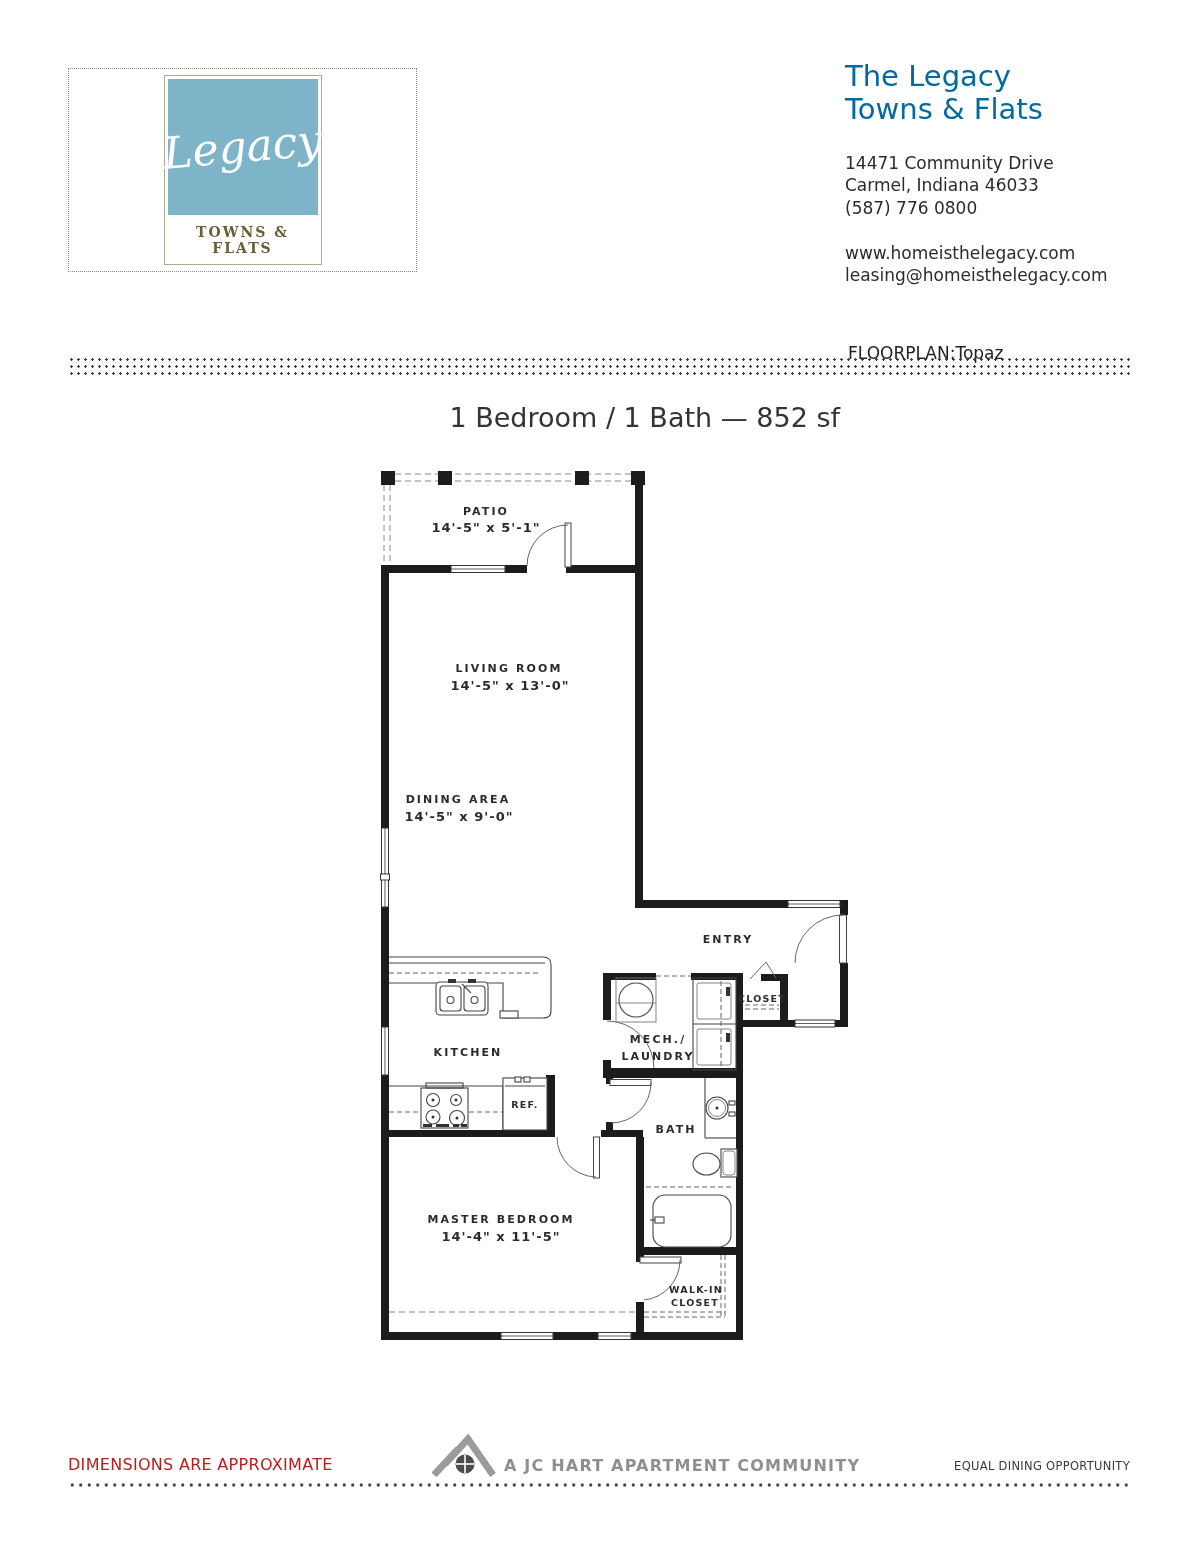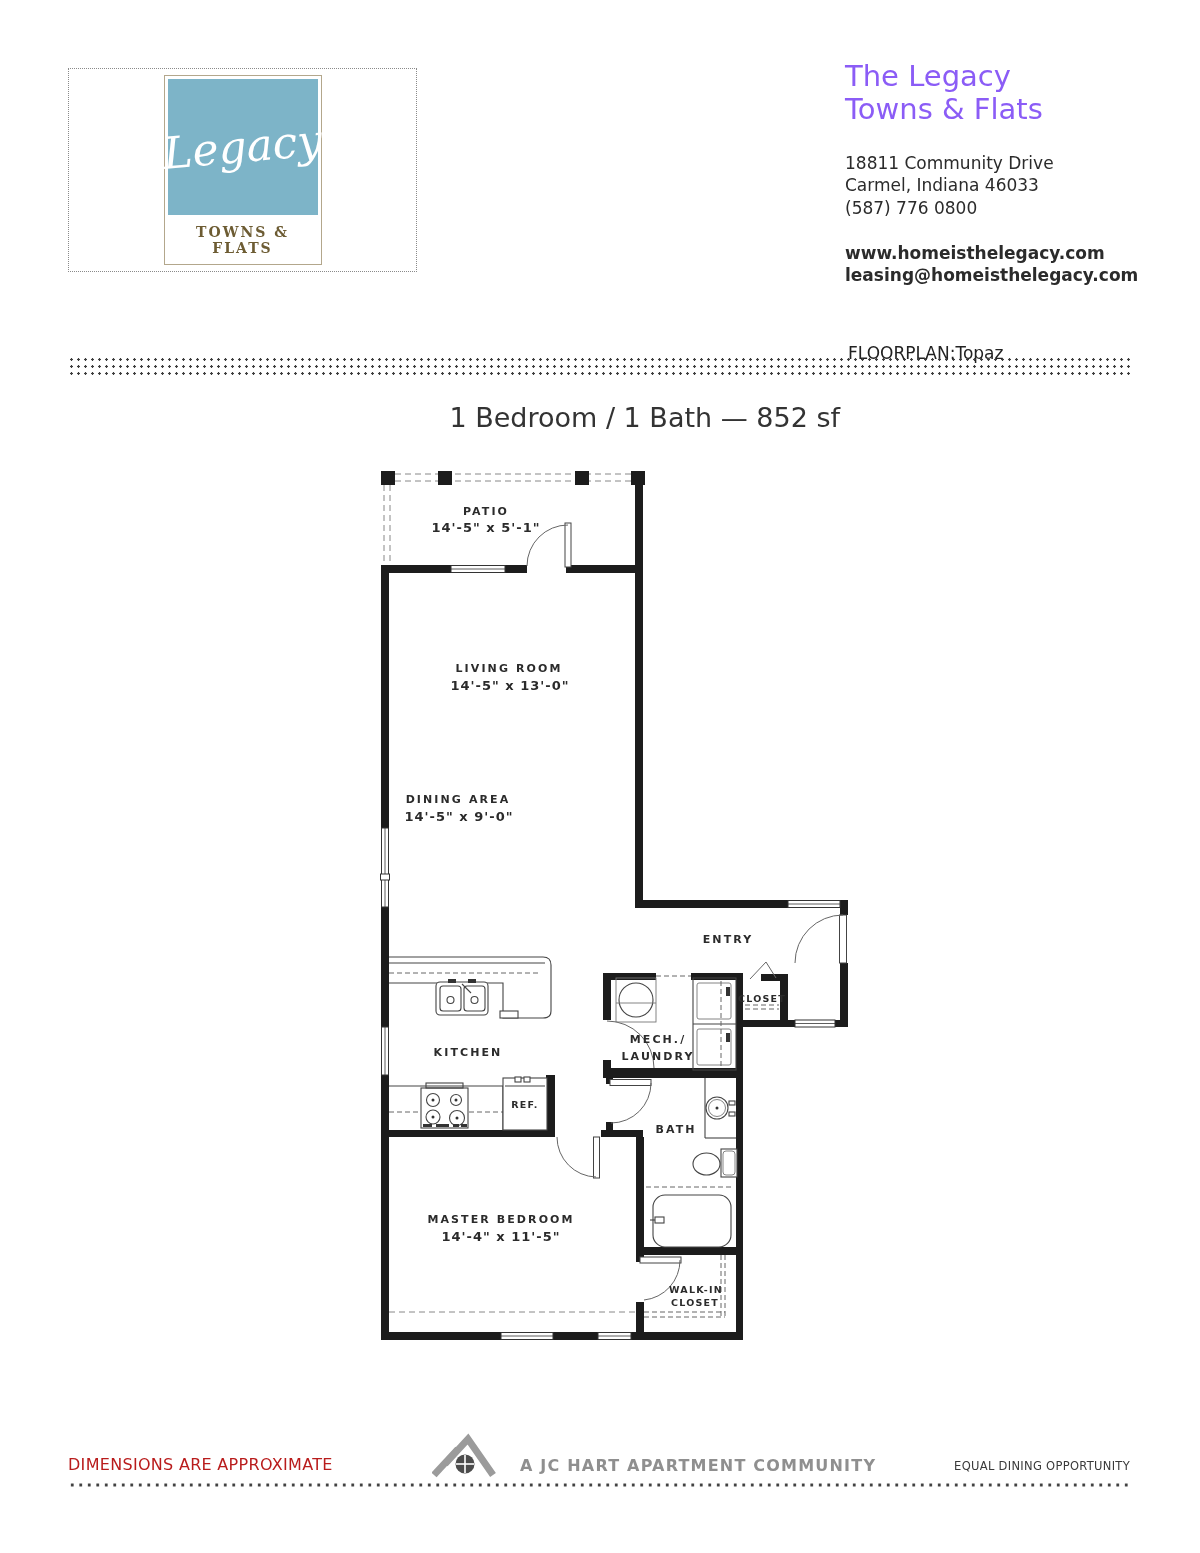--- a/index.html
+++ b/index.html
@@ -10,23 +10,23 @@
   .logo-box{position:absolute;left:68px;top:68px;width:347px;height:202px;
             border:1px dotted #8a8a8a;display:flex;align-items:center;justify-content:center;}
   .logo{border:1px solid #b3a78c;padding:3px;background:#fff;width:150px;}
   .logo-blue{height:136px;background:#7db4c8;display:flex;align-items:center;justify-content:center;}
   .logo-script{font-family:"DejaVu Serif","Liberation Serif",serif;font-style:italic;
                font-size:44px;color:#ffffff;transform:rotate(-5deg);line-height:1;}
   .logo-sub{text-align:center;padding:9px 0 5px;color:#6d5c33;font-weight:bold;font-size:14px;
             letter-spacing:2px;font-family:"DejaVu Serif","Liberation Serif",serif;}
 
   .header-right{position:absolute;left:845px;top:60px;}
-  .company{font-size:29px;color:#8b5cf6;line-height:1.15;}
+  .company{font-size:29px;color:#0369a1;line-height:1.15;}
   .addr{margin-top:25px;font-size:17px;line-height:1.32;}
-  .web{margin-top:23px;font-size:17px;line-height:1.32;font-weight:bold;}
+  .web{margin-top:23px;font-size:17px;line-height:1.32;}
   .floorplan-name{position:absolute;left:848px;top:343px;font-size:17px;color:#222;}
 
   .dots-band{position:absolute;left:68px;top:356px;width:1064px;height:21px;
              background-image:radial-gradient(circle,#3d3d3d 1.1px,transparent 1.45px);
              background-size:7px 7px;}
   .plan-title{position:absolute;left:378px;top:402px;width:462px;text-align:right;
               font-size:27px;color:#333;}
 
   .plan-svg{position:absolute;left:378px;top:460px;}
 
@@ -44,21 +44,21 @@
   .mark{fill:#333;}
   .rlabel{font-family:"DejaVu Sans","Liberation Sans",sans-serif;font-size:11px;font-weight:bold;
           letter-spacing:2.1px;fill:#2b2b2b;text-anchor:middle;}
   .rdims{font-family:"DejaVu Sans","Liberation Sans",sans-serif;font-size:13px;font-weight:bold;
          letter-spacing:1px;fill:#2b2b2b;text-anchor:middle;}
   .rsmall{font-family:"DejaVu Sans","Liberation Sans",sans-serif;font-size:9.5px;font-weight:bold;
           letter-spacing:1.2px;fill:#2b2b2b;text-anchor:middle;}
 
   
   .footer-left{position:absolute;left:68px;top:1455px;font-size:16px;letter-spacing:0.3px;color:#b91c1c;}
-  .footer-center{position:absolute;left:432px;top:1430px;display:flex;align-items:flex-end;gap:24px;}
+  .footer-center{position:absolute;left:432px;top:1430px;display:flex;align-items:flex-end;gap:8px;}
   .footer-center .txt{font-size:16px;letter-spacing:1.2px;font-weight:bold;color:#8f8f8f;padding-bottom:3px;}
   .footer-right{position:absolute;right:70px;top:1459px;font-size:11.5px;letter-spacing:0.3px;color:#3a3a3a;}
   .footer-dots{position:absolute;left:68px;top:1478px;width:1064px;height:9px;
                background-image:radial-gradient(circle,#3d3d3d 1.3px,transparent 1.6px);
                background-size:8.5px 8.5px;background-position:0 2px;}
 </style>
 </head>
 <body>
 
 <div class="page">
@@ -71,21 +71,21 @@
       <div class="logo-sub">TOWNS &amp; FLATS</div>
     </div>
   </div>
 
   <div class="header-right">
     <div class="company">
       <div>The Legacy</div>
       <div>Towns &amp; Flats</div>
     </div>
     <div class="addr">
-      <div>18811 Community Drive</div>
+      <div>14471 Community Drive</div>
       <div>Carmel, Indiana 46033</div>
       <div>(587) 776 0800</div>
     </div>
     <div class="web">
       <div>www.homeisthelegacy.com</div>
       <div>leasing@homeisthelegacy.com</div>
     </div>
   </div>
 
   <div class="floorplan-name">FLOORPLAN:Topaz</div>

